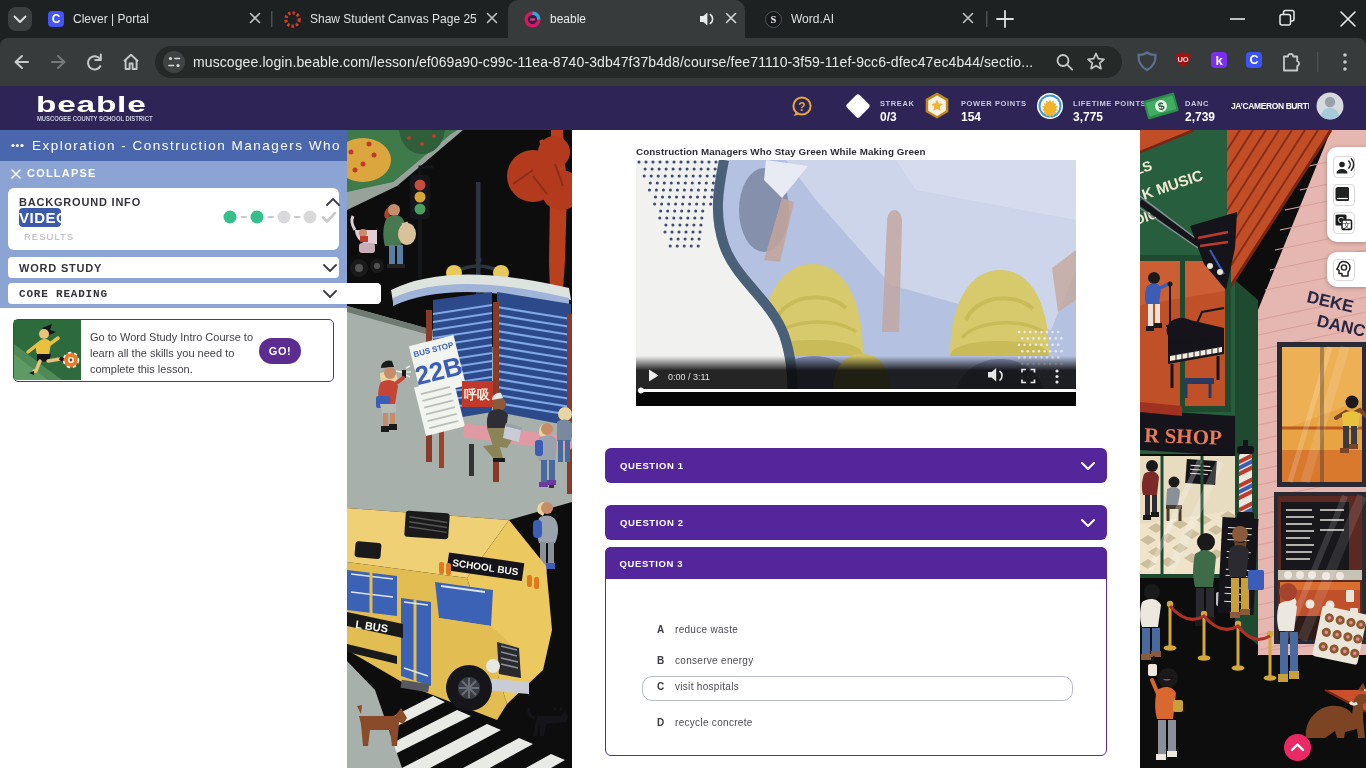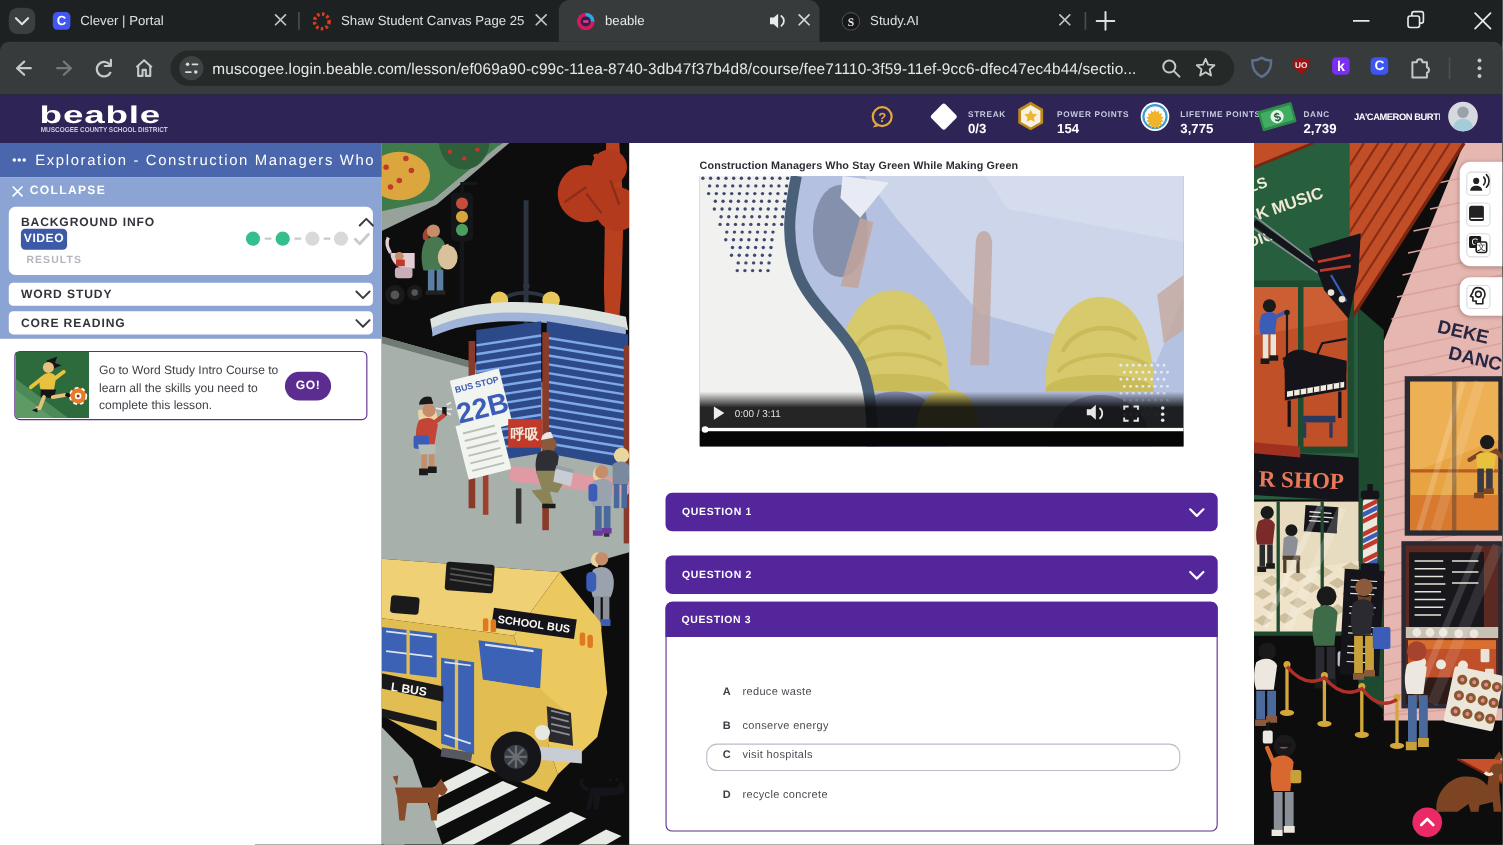--- a/index.html
+++ b/index.html
@@ -75,21 +75,21 @@
           <rect x="6.2" y="7.4" width="4.8" height="2.3" fill="#e83e72"></rect>
         </svg>
       <div class="title" style="margin-left:9px;width:140px;">beable</div>
     </div>
 
     <div class="tab" style="left:765px; width:215px;">
       <svg width="17" height="17" viewBox="0 0 17 17">
           <circle cx="8.5" cy="8.5" r="8" fill="#17181c" stroke="#5c5f64" stroke-width="0.8"></circle>
           <text x="8.5" y="12.4" font-size="10.5" font-weight="bold" fill="#e8e8e8" text-anchor="middle" font-family="Liberation Serif">S</text>
         </svg>
-      <div class="title" style="margin-left:9px;width:150px;">Study.AI</div>
+      <div class="title" style="margin-left:9px;width:150px;">Word.AI</div>
     </div>
     <svg width="1366" height="38" style="position:absolute;left:0;top:0">
 
       <path d="M14.5 16.5 l5.5 5.5 l5.5 -5.5" stroke="#dfe1e1" stroke-width="1.9" fill="none" stroke-linecap="round" stroke-linejoin="round"></path>
 
       <path d="M250.5 13.5 l9 9 M259.5 13.5 l-9 9" stroke="#c0c3c2" stroke-width="1.6" stroke-linecap="round"></path>
 
       <rect x="271" y="11" width="1.5" height="16" fill="#4b4f4f"></rect>
 
       <path d="M487.5 13.5 l9 9 M496.5 13.5 l-9 9" stroke="#c0c3c2" stroke-width="1.6" stroke-linecap="round"></path>
@@ -774,22 +774,22 @@
           <path d="M3 3 l8 8 M11 3 l-8 8"></path>
         </g>
       </svg>
       <div style="position:absolute;left:27px;top:37px;font-size:11px;font-weight:bold;color:#fff;letter-spacing:1.2px;">COLLAPSE</div>
 
       <div class="sb-card" style="left:8px;top:58px;width:331px;height:62px;">
         <div class="sb-head" style="position:absolute;left:11px;top:8px;">BACKGROUND INFO</div>
         <svg width="16" height="10" style="position:absolute;left:317px;top:9px;">
             <path d="M2 8 l6 -6 l6 6" stroke="#3c3c44" stroke-width="1.8" fill="none" stroke-linecap="round" stroke-linejoin="round"></path>
           </svg>
-        <div style="position:absolute;left:11px;top:20px;width:42px;height:19px;background:#3c5aa7;border-radius:4px;color:#fff;font-size:11px;font-weight:bold;letter-spacing:0.5px;text-align:center;line-height:19px;">VIDEO</div>
-        <div style="position:absolute;left:16px;top:43px;font-size:9.5px;font-weight:bold;color:#b5b5bd;letter-spacing:1px;">RESULTS</div>
+        <div style="position:absolute;left:11px;top:20px;width:42px;height:19px;background:#3c5aa7;border-radius:4px;color:#fff;font-size:15px;font-weight:bold;letter-spacing:0.5px;text-align:center;line-height:19px;">VIDEO</div>
+        <div style="position:absolute;left:16px;top:43px;font-size:9.5px;font-weight:normal;color:#b5b5bd;letter-spacing:1px;">RESULTS</div>
         <svg width="130" height="20" style="position:absolute;left:207px;top:19px;">
           <g fill="#35bf8d">
               <circle cx="15" cy="10" r="6.5"></circle>
               <circle cx="42" cy="10" r="6.5"></circle>
             </g>
           <g fill="#d9d9dc">
               <circle cx="69" cy="10" r="6.5"></circle>
               <circle cx="95" cy="10" r="6.5"></circle>
             </g>
           <g stroke="#c9c9ce" stroke-width="2" stroke-linecap="round">
@@ -799,21 +799,21 @@
         </svg>
       </div>
 
       <div class="sb-card" style="left:8px;top:127px;width:331px;height:21px;border-radius:4px;">
         <div class="sb-head" style="position:absolute;left:11px;top:5px;">WORD STUDY</div>
         <svg width="16" height="10" style="position:absolute;left:314px;top:6px;">
             <path d="M2 2 l6 6 l6 -6" stroke="#3c3c44" stroke-width="1.8" fill="none" stroke-linecap="round" stroke-linejoin="round"></path>
           </svg>
       </div>
 
-      <div class="sb-card" style="left:8px;top:153px;width:331px;height:21px;border-radius:4px;">
+      <div class="sb-card" style="left:8px;top:153px;width:373px;height:21px;border-radius:4px;font-family:Liberation Mono, monospace;">
         <div class="sb-head" style="position:absolute;left:11px;top:5px;">CORE READING</div>
         <svg width="16" height="10" style="position:absolute;left:314px;top:6px;">
             <path d="M2 2 l6 6 l6 -6" stroke="#3c3c44" stroke-width="1.8" fill="none" stroke-linecap="round" stroke-linejoin="round"></path>
           </svg>
       </div>
 
       <div style="position:absolute;left:13px;top:189px;width:321px;height:63px;border:1.5px solid #5c2d91;border-radius:5px;background:#fff;padding-left:44px;">
         <svg width="67" height="60" style="position:absolute;left:0px;top:0px;" viewBox="0 0 67 60">
           <rect width="67" height="60" fill="#2d6b3c"></rect>
           <polygon points="0,24 0,60 48,60" fill="#4d8a57"></polygon>

